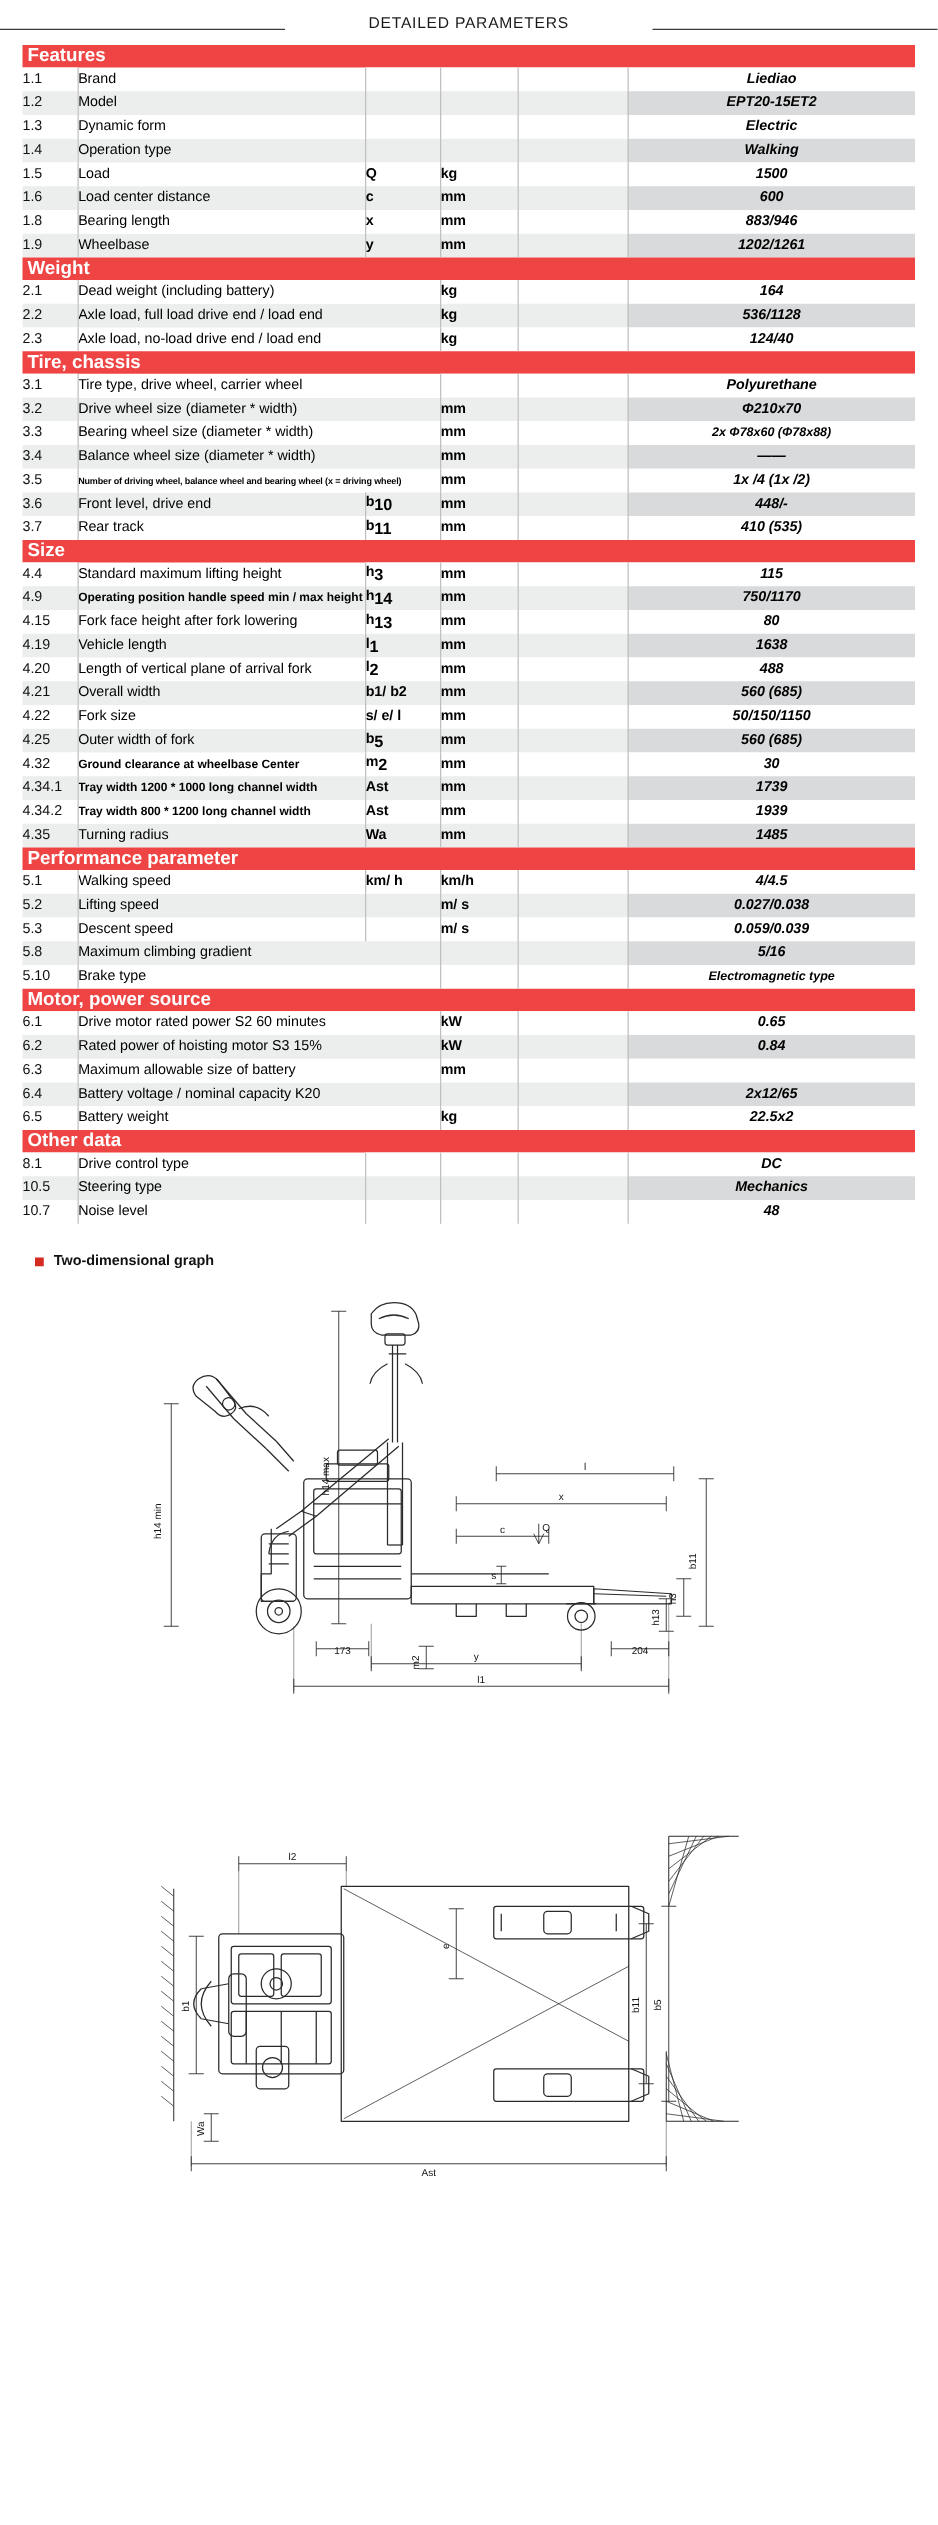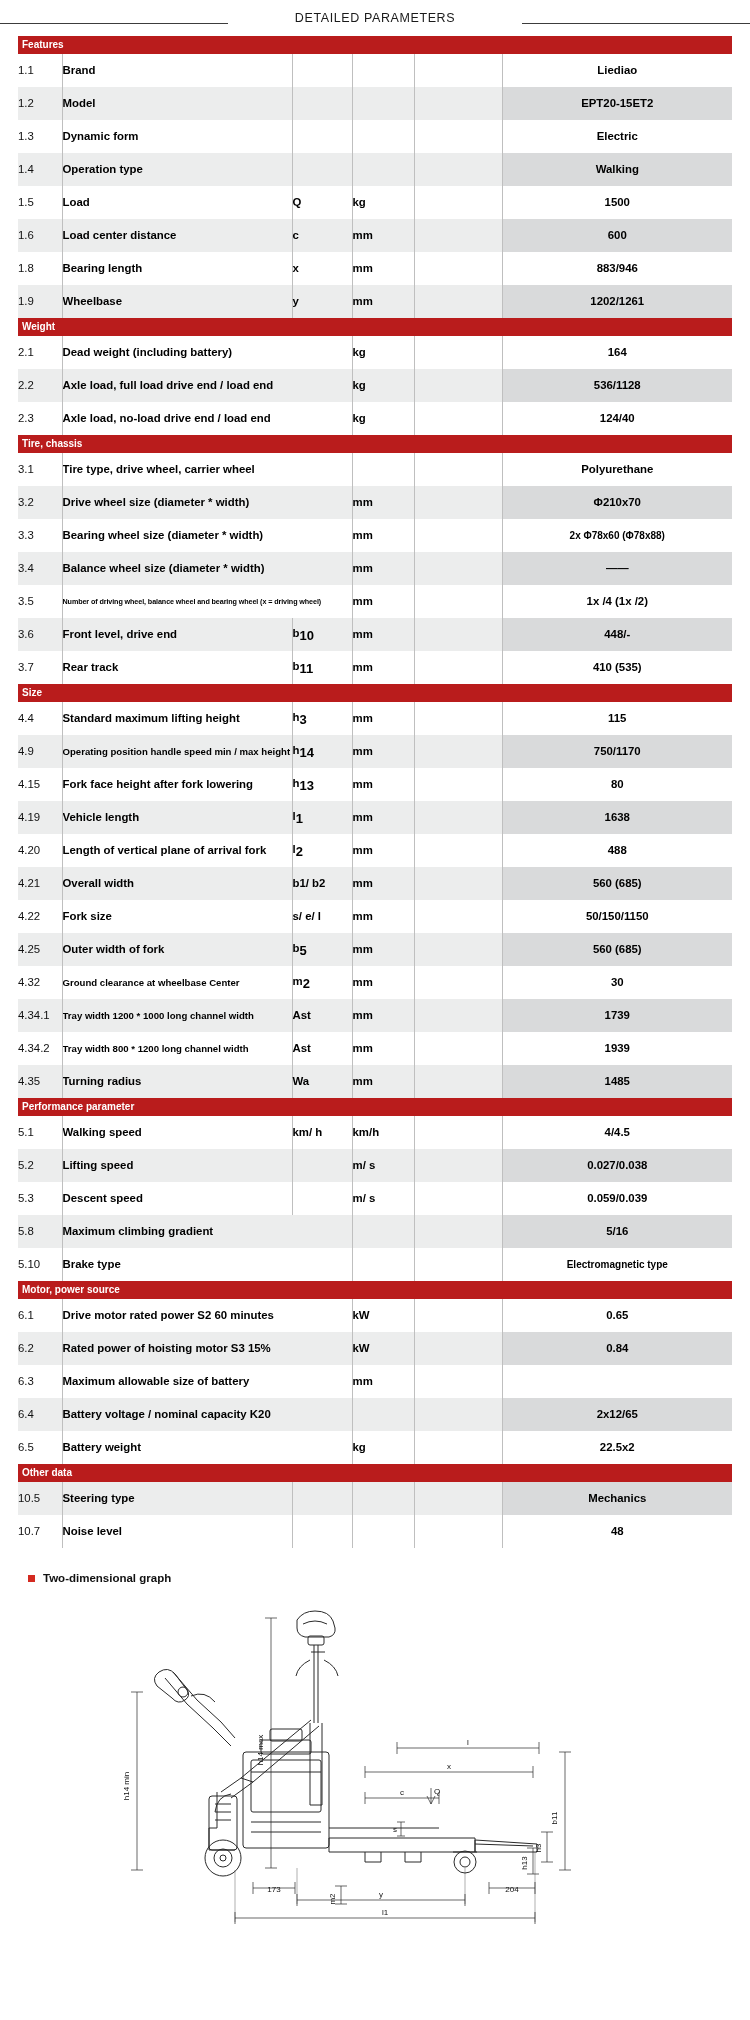--- a/index.html
+++ b/index.html
@@ -17,36 +17,36 @@
   .spec-wrap{padding:0 18px;}
   table.spec{width:714px;border-collapse:collapse;table-layout:fixed;}
   table.spec td{padding:0;vertical-align:middle;}
   .c-no{width:44px;}
   .c-name{width:230px;}
   .c-sym{width:60px;}
   .c-unit{width:62px;}
   .c-gap{width:88px;}
   .c-val{width:230px;}
 
-  tr.sec td{background:#b91c1c;color:#fff;font-size:10px;font-weight:700;
+  tr.sec td{background:#ef4444;color:#fff;font-size:15px;font-weight:700;
             padding:1px 0 2px 4px;letter-spacing:0px;line-height:15px;}
-  tr.row{height:33px;}
+  tr.row{height:19px;}
   tr.row td{font-size:11.4px;line-height:13px;background:#ffffff;}
   tr.row.alt td{background:#eceded;}
   tr.row td.vcell{background:#ffffff;}
   tr.row.alt td.vcell{background:#d9dadb;}
 
   td.no{font-size:9.3px;padding-left:5px;color:#111;}
-  td.name{font-weight:700;padding-left:8px;border-left:1px solid #bfbfbf;white-space:nowrap;overflow:hidden;}
+  td.name{font-weight:400;padding-left:8px;border-left:1px solid #bfbfbf;white-space:nowrap;overflow:hidden;}
   td.name.tiny{font-size:7.2px;font-weight:700;letter-spacing:-0.1px;}
   td.name.small{font-size:9.6px;font-weight:700;}
   td.sym{padding-left:5px;border-left:1px solid #bfbfbf;font-size:10.5px;font-weight:700;}
   td.unit{padding-left:5px;border-left:1px solid #bfbfbf;font-size:10.5px;font-weight:700;}
   td.gap{border-left:1px solid #bfbfbf;}
-  td.vcell{text-align:center;border-left:1px solid #bfbfbf;font-weight:700;font-size:11.4px;}
+  td.vcell{text-align:center;border-left:1px solid #bfbfbf;font-weight:700;font-size:11.4px;font-style:italic;}
   td.vcell.sm{font-size:10px;}
   sub{font-size:13px;}
 
   
   .graph-caption{display:flex;align-items:center;gap:8px;margin:24px 0 16px 28px;}
   .bullet{width:7px;height:7px;background:#d42a20;display:inline-block;}
   .graph-caption .txt{font-size:11.5px;font-weight:700;color:#111;}
 
   
   .draw{display:block;margin:0 auto;}
@@ -391,20 +391,28 @@
           </tr>
           <tr class="row">
             <td class="no">6.5</td>
             <td class="name" colspan="2">Battery weight</td>
             <td class="unit">kg</td>
             <td class="gap"></td>
             <td class="vcell">22.5x2</td>
           </tr>
           <tr class="sec">
             <td colspan="6">Other data</td>
+          </tr>
+          <tr class="row">
+            <td class="no">8.1</td>
+            <td class="name">Drive control type</td>
+            <td class="sym"></td>
+            <td class="unit"></td>
+            <td class="gap"></td>
+            <td class="vcell">DC</td>
           </tr>
           <tr class="row alt">
             <td class="no">10.5</td>
             <td class="name">Steering type</td>
             <td class="sym"></td>
             <td class="unit"></td>
             <td class="gap"></td>
             <td class="vcell">Mechanics</td>
           </tr>
           <tr class="row">

